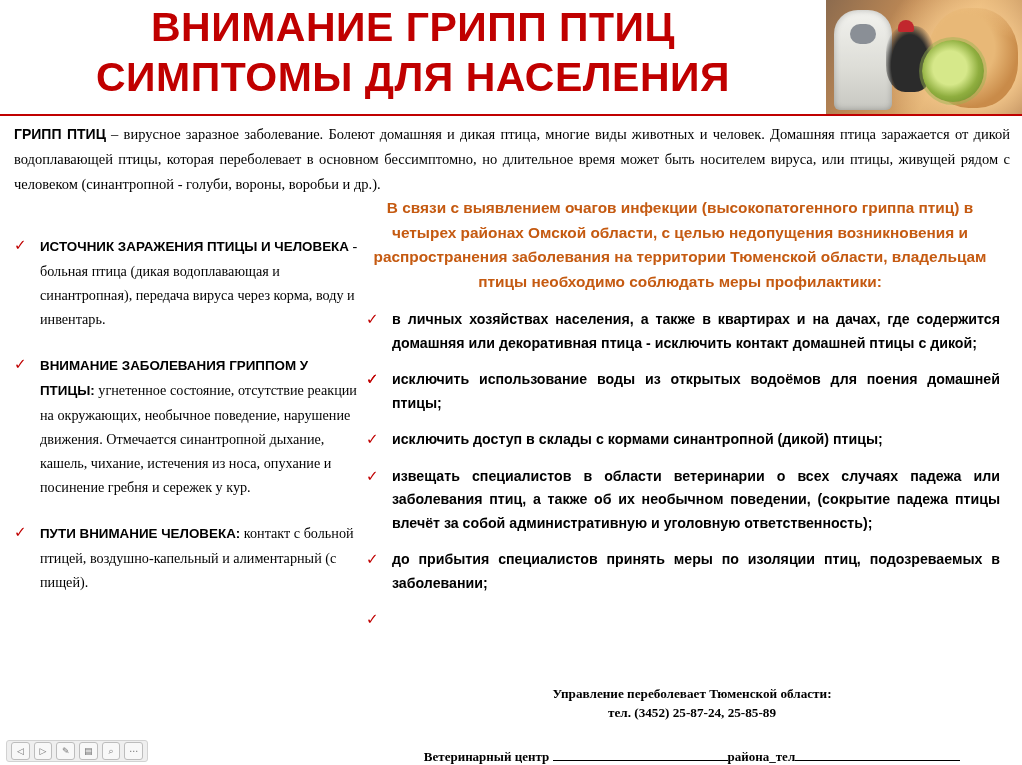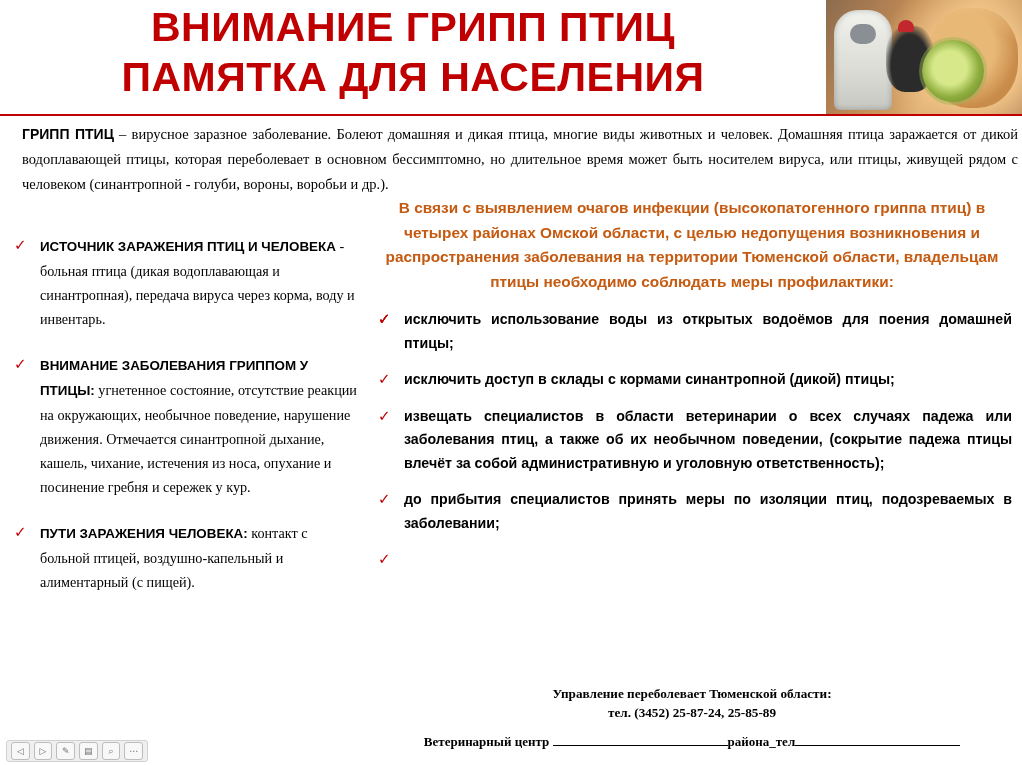--- a/index.html
+++ b/index.html
@@ -135,21 +135,20 @@
   
   .intro {
     position: absolute;
     left: 14px;
     top: 122px;
     width: 996px;
     font-size: 14.5px;
     line-height: 25px;
     color: #000000;
     text-align: justify;
-    margin-left: 8px;
   }
   .intro b {
     font-family: "Liberation Sans", sans-serif;
     font-size: 14px;
   }
 
   
   .left-col {
     position: absolute;
     left: 14px;
@@ -174,21 +173,21 @@
     line-height: 22px;
   }
   .bullet-item b {
     font-family: "Liberation Sans", sans-serif;
     font-size: 13.4px;
   }
 
   
   .right-col {
     position: absolute;
-    left: 372px;
+    left: 360px;
     top: 196px;
     width: 640px;
   }
   .right-head {
     color: #c55a11;
     font-family: "Liberation Sans", sans-serif;
     font-weight: bold;
     font-size: 15.4px;
     line-height: 24.5px;
     text-align: center;
@@ -223,21 +222,21 @@
     top: 684px;
     width: 640px;
     text-align: center;
     font-family: "Liberation Serif", serif;
     font-size: 13.2px;
     line-height: 19px;
     font-weight: bold;
     color: #000000;
   }
   .footer .line-form {
-    margin-top: 10px;
+    margin-top: 25px;
     font-size: 13px;
   }
   .footer .line-form2 {
     margin-top: 4px;
   }
   .uline {
     display: inline-block;
     border-bottom: 1px solid #000;
     height: 13px;
   }
@@ -276,60 +275,61 @@
   }
 </style>
 </head>
 <body>
 
 <div class="slide">
 
   <div class="header">
     <div class="header-title">
       <span>ВНИМАНИЕ ГРИПП ПТИЦ</span>
-      <span class="line2">ПАМЯТКА ДЛЯ НАСЕЛЕНИЯ</span>
+      <span class="line2">СИМПТОМЫ ДЛЯ НАСЕЛЕНИЯ</span>
     </div>
     <div class="header-photo">
       <div class="photo-bg"></div>
       <div class="photo-hen"></div>
       <div class="photo-person"></div>
       <div class="photo-rooster"></div>
       <div class="photo-virus"></div>
     </div>
   </div>
   <div class="hr-top"></div>
 
   <div class="intro">
     <b>ГРИПП ПТИЦ</b><span> – вирусное заразное заболевание.  Болеют домашняя и дикая птица, многие виды животных и человек. Домашняя птица заражается от дикой водоплавающей птицы, которая переболевает в основном бессимптомно, но длительное время может быть носителем вируса, или птицы, живущей рядом с человеком (синантропной - голуби, вороны, воробьи и др.).</span>
   </div>
 
   <div class="left-col">
 
     <div class="bullet-item">
       <span class="check">✓</span>
-      <b>ИСТОЧНИК ЗАРАЖЕНИЯ ПТИЦ И ЧЕЛОВЕКА</b><span> - больная птица (дикая водоплавающая и синантропная), передача вируса через корма, воду и инвентарь.</span>
+      <b>ИСТОЧНИК ЗАРАЖЕНИЯ ПТИЦЫ И ЧЕЛОВЕКА</b><span> - больная птица (дикая водоплавающая и синантропная), передача вируса через корма, воду и инвентарь.</span>
     </div>
 
     <div class="bullet-item">
       <span class="check">✓</span>
       <b>ВНИМАНИЕ ЗАБОЛЕВАНИЯ ГРИППОМ У ПТИЦЫ:</b><span>  угнетенное состояние, отсутствие реакции на окружающих, необычное поведение, нарушение движения. Отмечается синантропной дыхание, кашель, чихание, истечения из носа, опухание и посинение гребня и сережек у кур.</span>
     </div>
 
     <div class="bullet-item">
       <span class="check">✓</span>
-      <b>ПУТИ ЗАРАЖЕНИЯ ЧЕЛОВЕКА:</b><span> контакт с больной птицей, воздушно-капельный и алиментарный (с пищей).</span>
+      <b>ПУТИ ВНИМАНИЕ ЧЕЛОВЕКА:</b><span> контакт с больной птицей, воздушно-капельный и алиментарный (с пищей).</span>
     </div>
 
   </div>
 
   <div class="right-col">
     <div class="right-head">В связи с выявлением очагов инфекции (высокопатогенного гриппа птиц) в четырех районах Омской области, с целью недопущения возникновения и распространения заболевания на территории Тюменской области, владельцам птицы необходимо соблюдать меры профилактики:</div>
 
     <div class="r-bullet">
       <span class="check">✓</span>
+      <span>в личных хозяйствах населения, а также в квартирах и на дачах, где содержится домашняя или декоративная птица - исключить контакт домашней птицы с дикой;</span>
     </div>
     <div class="r-bullet">
       <span class="check">✓</span>
     </div>
     <div class="r-bullet">
       <span class="check">✓</span>
       <span>исключить использование воды из открытых водоёмов для поения домашней птицы;</span>
     </div>
     <div class="r-bullet">
       <span class="check">✓</span>

